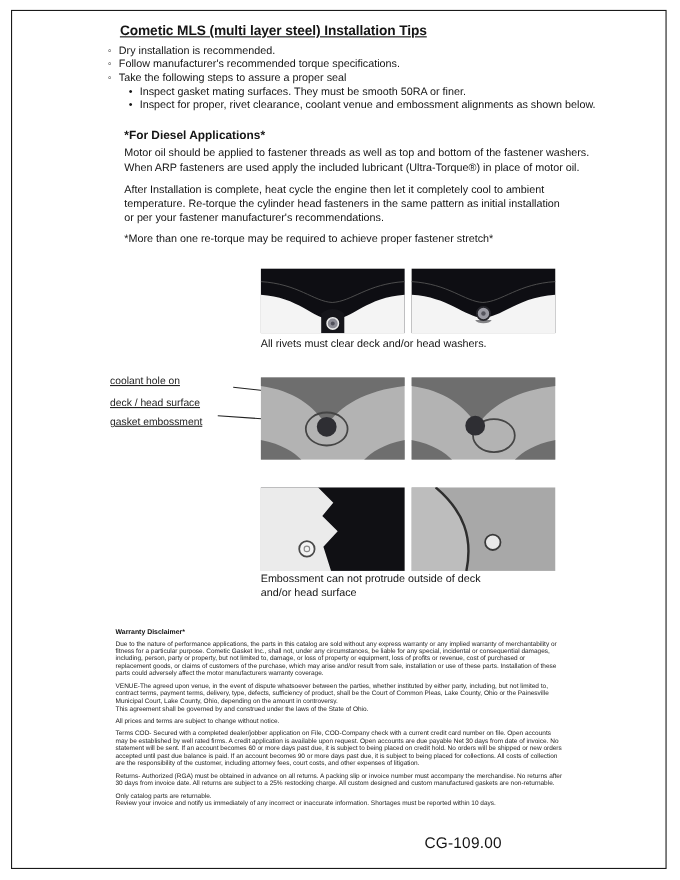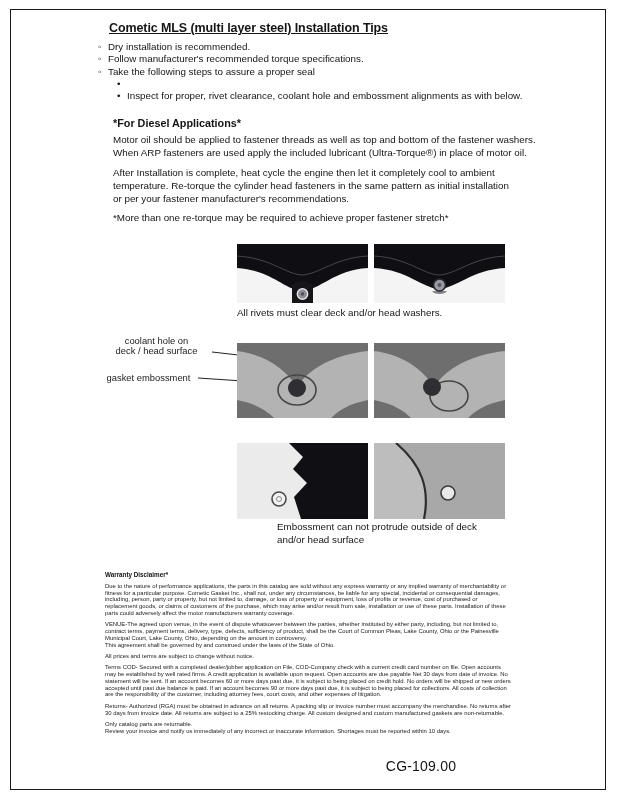--- a/index.html
+++ b/index.html
@@ -25,23 +25,23 @@
   .note { left:113px; top:211px; width:470px; }
 
   .dlabel { width:131px; text-align:center; font-size:12.5px; color:#222;margin-top:38px; }
   .r1 { top:228px; } .r2 { top:327px; } .r3 { top:428px; }
   .c1 { left:237px; } .c2 { left:374px; }
   .i-r1 { top:244px; } .i-r2 { top:343px; } .i-r3 { top:443px; }
 
   .cap { font-size:9.8px; line-height:12.5px; white-space:pre-line; }
   .cap1 { left:237px; top:307px; }
   .cap2 { left:237px; top:420px; }
-  .cap3 { left:237px; top:521px; width:250px;margin-left:40px; }
+  .cap3 { left:237px; top:521px; width:250px; }
 
-  .callout { font-size:9.4px; line-height:10px; white-space:pre-line; text-align:center; color:#222; }
+  .callout { font-size:9.4px; line-height:20px; white-space:pre-line; text-align:left; color:#222;text-decoration:underline; }
   .co1 { left:100px; top:336px; width:113px; }
   .co2 { left:100px; top:373px; width:97px; }
   .lines { left:196px; top:344px; }
 
   .disc { left:105px; top:572px; width:406px; font-size:5.9px; line-height:6.8px; color:#222; }
   .disc h3 { font-size:6.3px; font-weight:bold; margin:0 0 4px 0; color:#111; }
   .disc p { margin:0 0 4.5px 0; white-space:pre-line; }
 
   .footer { left:376px; top:758px; width:90px; text-align:center; font-size:14px; letter-spacing:0.2px; }
 </style>
@@ -50,22 +50,22 @@
 
 <div class="page">
   <div class="frame"></div>
 
   <h1 class="abs title">Cometic MLS (multi layer steel) Installation Tips</h1>
 
   <div class="abs tips">
     <div class="trow"><span class="mk open"></span><span>Dry installation is recommended.</span></div>
     <div class="trow"><span class="mk open"></span><span>Follow manufacturer's recommended torque specifications.</span></div>
     <div class="trow"><span class="mk open"></span><span>Take the following steps to assure a proper seal</span></div>
-    <div class="trow sub"><span class="mk fill"></span></div>
-    <div class="trow sub"><span class="mk fill"></span><span>Inspect for proper, rivet clearance, coolant hole and embossment alignments as with below.</span></div>
+    <div class="trow sub"><span class="mk fill"></span><span>Inspect gasket mating surfaces.  They must be smooth 50RA or finer.</span></div>
+    <div class="trow sub"><span class="mk fill"></span><span>Inspect for proper, rivet clearance, coolant venue and embossment alignments as shown below.</span></div>
   </div>
 
   <h2 class="abs diesel-h">*For Diesel Applications*</h2>
   <p class="abs para p1">Motor oil should be applied to fastener threads as well as top and bottom of the fastener washers.
 When ARP fasteners are used apply the included lubricant (Ultra-Torque®) in place of motor oil.</p>
   <p class="abs para note">*More than one re-torque may be required to achieve proper fastener stretch*</p>
   <p class="abs para p2">After Installation is complete, heat cycle the engine then let it completely cool to ambient
 temperature. Re-torque the cylinder head fasteners in the same pattern as initial installation
 or per your fastener manufacturer's recommendations.</p>
 

